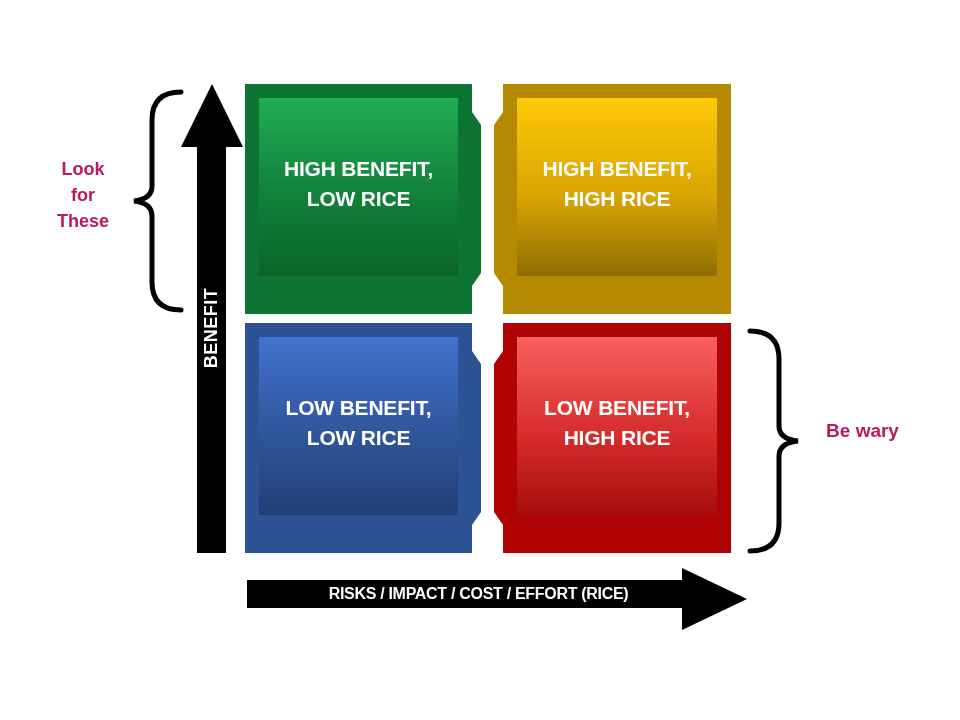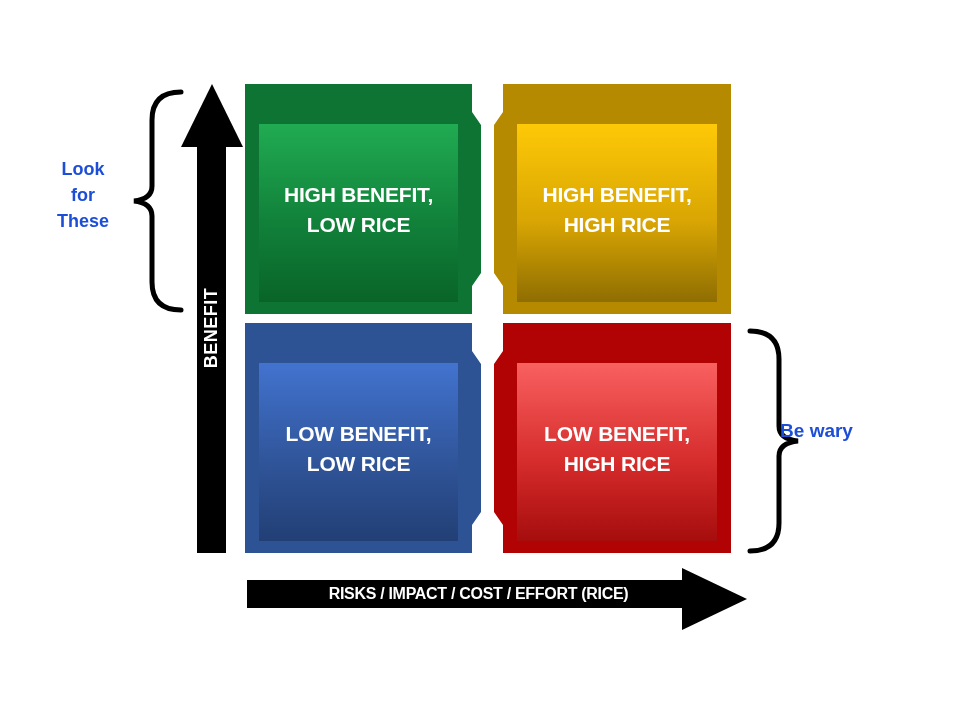--- a/index.html
+++ b/index.html
@@ -22,21 +22,21 @@
                        0 189px, 0 41px, 9px 28px);
   }
   .q-tl { left: 245px; top:  84px; width: 236px; height: 230px; }
   .q-tr { left: 494px; top:  84px; width: 237px; height: 230px; }
   .q-bl { left: 245px; top: 323px; width: 236px; height: 230px; }
   .q-br { left: 494px; top: 323px; width: 237px; height: 230px; }
   .q-inner {
     position: absolute; top: 14px; height: 178px;
     display: flex; flex-direction: column;
     align-items: center; justify-content: center;
-    padding-bottom: 6px; box-sizing: border-box; margin-top: 26px;
+    padding-bottom: 6px; box-sizing: border-box;
   }
   .q-inner-left  { left: 14px; width: 199px; }  
   .q-inner-right { left: 23px; width: 200px; }  
   .q-label {
     color: #ffffff; font-weight: bold; font-size: 21px;
     line-height: 30px; text-align: center; white-space: nowrap;
     letter-spacing: -0.2px;
   }
   
   .v-arrow-shaft {
@@ -69,26 +69,26 @@
     position: absolute; left: 247px; top: 580px; width: 435px; height: 28px;
     line-height: 28px; text-align: center; padding-left: 28px;
     box-sizing: border-box; color: #fff; font-weight: bold;
     font-size: 16px; letter-spacing: -0.3px; white-space: nowrap;
   }
   
   .brace { position: absolute; }
   .brace-left  { left: 130px; top:  88px; }
   .brace-right { left: 747px; top: 327px; }
   .annotation {
-    position: absolute; color: #1d4ed8; font-weight: bold;
+    position: absolute; color: #be185d; font-weight: bold;
     text-align: center; white-space: nowrap;
   }
   .annotation-left  { left:  36px; top: 156px; width:  94px;
                       font-size: 18px; line-height: 26px; }
-  .annotation-right { left: 759px; top: 417px; width: 115px;
+  .annotation-right { left: 805px; top: 417px; width: 115px;
                       font-size: 19px; line-height: 27px; }
 </style>
 </head>
 <body>
 
 <div class="canvas">
 
   <svg class="brace brace-left" width="54" height="226" viewBox="0 0 54 226">
     <path d="M 51 4 Q 22 4 22 32 L 22 98 Q 22 111 4 113 Q 22 115 22 128 L 22 194 Q 22 222 51 222" fill="none" stroke="#000000" stroke-width="5" stroke-linecap="round"></path>
   </svg>

